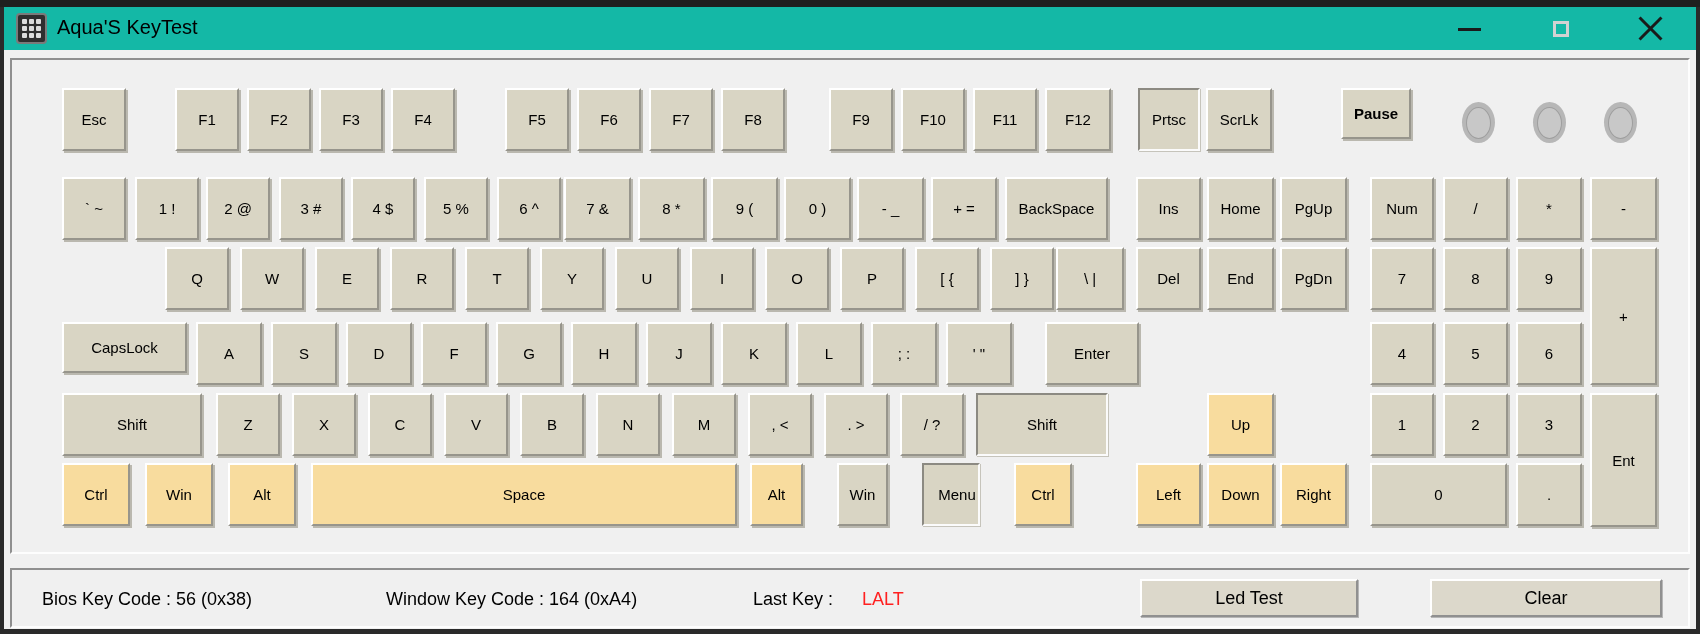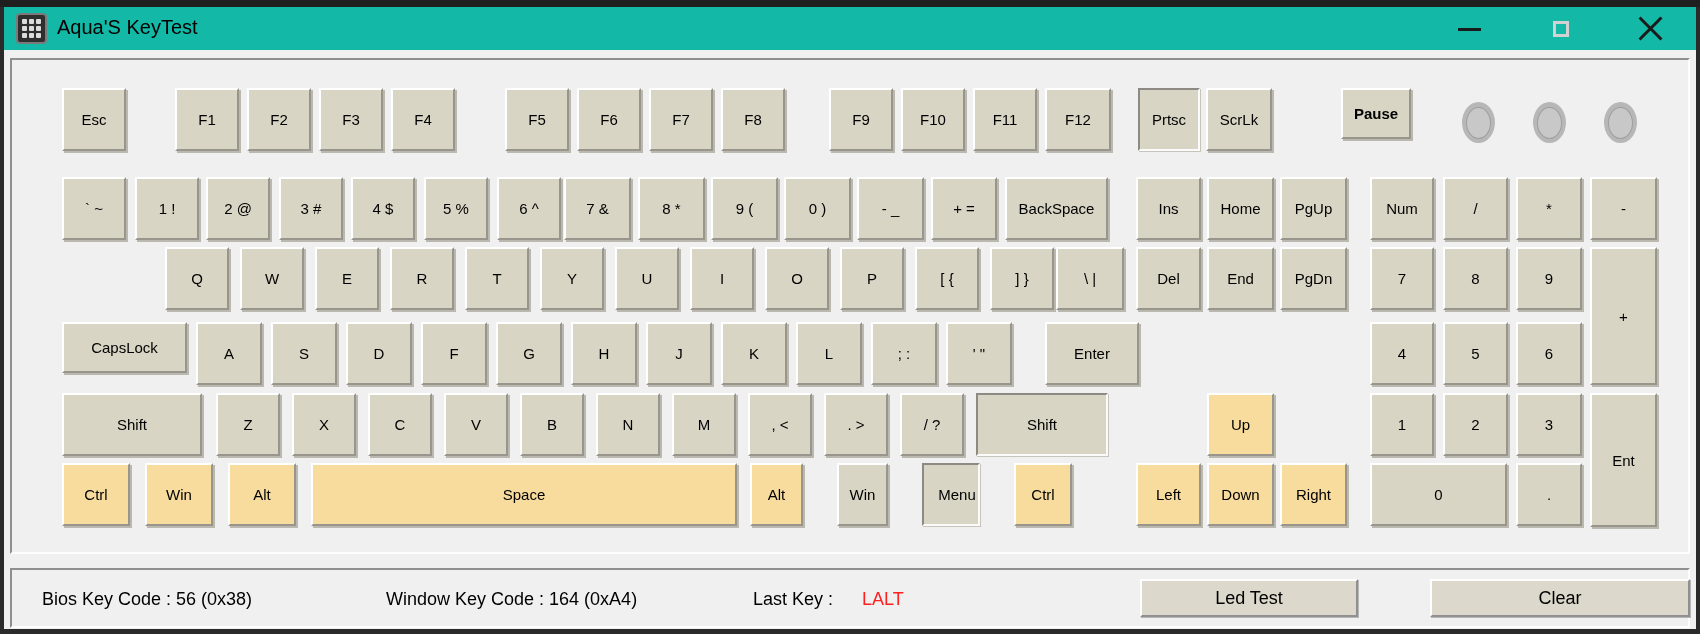--- a/index.html
+++ b/index.html
@@ -52,21 +52,21 @@
   .status-text{position:absolute;top:589px;font-size:18px;color:#000;white-space:pre;}
   #bios-text{left:42px;} #wincode-text{left:386px;} #lastkey-label{left:753px;}
   #lastkey-value{left:862px;color:#ff2020;}
 
   .push-btn{position:absolute;top:579px;height:38px;box-sizing:border-box;background:#dcd8cb;
        border-top:2px solid #ffffff;border-left:2px solid #ffffff;
        border-right:2px solid #909090;border-bottom:2px solid #909090;
        box-shadow:1px 1px 0 #b6b6b6;display:flex;align-items:center;justify-content:center;
        font-size:18px;color:#000;}
   #led-test-btn{left:1140px;width:218px;}
-  #clear-btn{left:1430px;width:260px;}
+  #clear-btn{left:1430px;width:232px;}
 </style>
 </head>
 <body>
 
 <div id="window">
   <div class="edge" id="edge-left"></div>
   <div class="edge" id="edge-right"></div>
   <div class="edge" id="edge-top"></div>
   <div class="edge" id="edge-bottom"></div>
 

